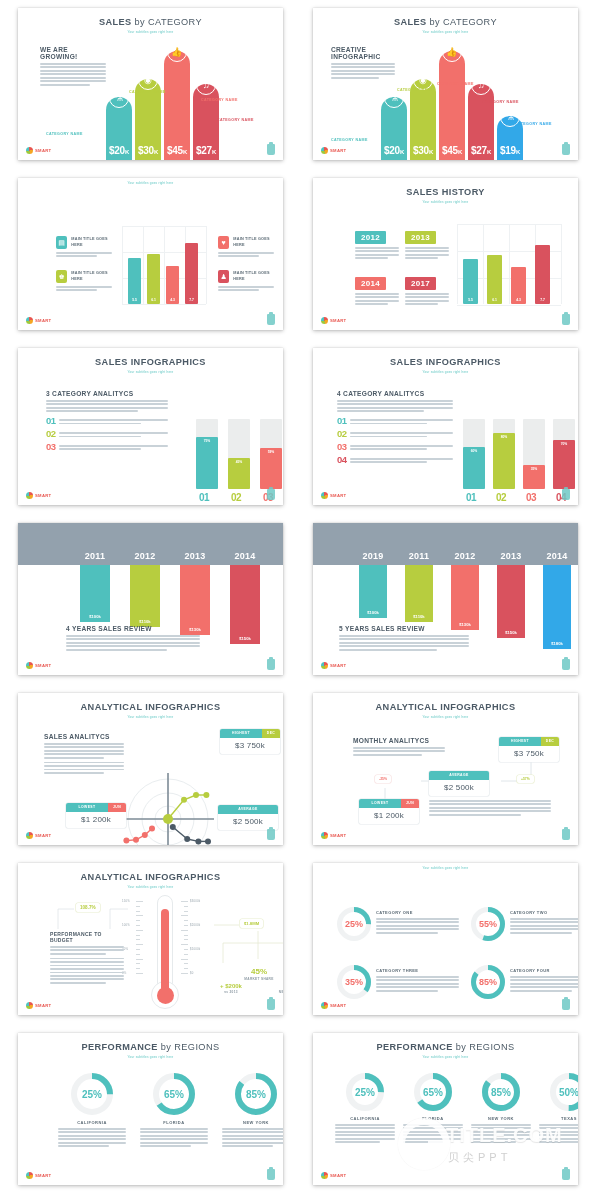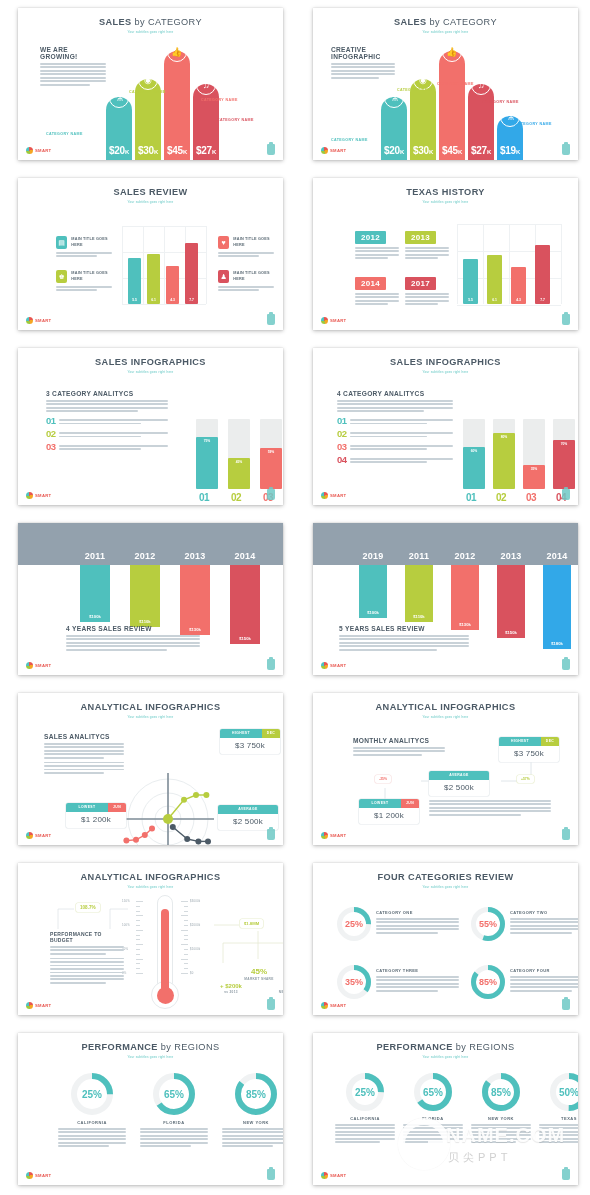--- a/index.html
+++ b/index.html
@@ -261,24 +261,20 @@
     </div>
     <div class="logo">
       <span class="dot"></span>
       <span class="lbl">SMART</span>
     </div>
     <div class="pagemark"></div>
       </div>
     </div>
     <div class="cell">
       <div class="slide">
-    <div class="s-title">
-      <span>SALES REVIEW</span>
-      
-    </div>
     <div class="s-sub">Your subtitles goes right here</div>
     <div class="grid-lines" style="left:0;top:48px">
           <i style="left:104px;top:0;width:.6px;height:78px"></i>
           <i style="left:125px;top:0;width:.6px;height:78px"></i>
           <i style="left:146px;top:0;width:.6px;height:78px"></i>
           <i style="left:167px;top:0;width:.6px;height:78px"></i>
           <i style="left:188px;top:0;width:.6px;height:78px"></i>
           <i style="left:104px;top:0px;height:.6px;width:84px"></i>
           <i style="left:104px;top:26px;height:.6px;width:84px"></i>
           <i style="left:104px;top:52px;height:.6px;width:84px"></i>
@@ -341,21 +337,21 @@
         <div class="logo">
       <span class="dot"></span>
       <span class="lbl">SMART</span>
     </div>
     <div class="pagemark"></div>
       </div>
     </div>
     <div class="cell">
       <div class="slide">
     <div class="s-title">
-      <span>TEXAS HISTORY</span>
+      <span>SALES HISTORY</span>
       
     </div>
     <div class="s-sub">Your subtitles goes right here</div>
     <div class="grid-lines" style="left:0;top:46px">
           <i style="left:144px;top:0;width:.6px;height:80px"></i>
           <i style="left:170px;top:0;width:.6px;height:80px"></i>
           <i style="left:196px;top:0;width:.6px;height:80px"></i>
           <i style="left:222px;top:0;width:.6px;height:80px"></i>
           <i style="left:248px;top:0;width:.6px;height:80px"></i>
           <i style="left:144px;top:0px;height:.6px;width:104px"></i>
@@ -899,24 +895,20 @@
         </div>
         <div class="logo">
       <span class="dot"></span>
       <span class="lbl">SMART</span>
     </div>
     <div class="pagemark"></div>
       </div>
     </div>
     <div class="cell">
       <div class="slide">
-    <div class="s-title">
-      <span>FOUR CATEGORIES REVIEW</span>
-      
-    </div>
     <div class="s-sub">Your subtitles goes right here</div>
         <div style="position:absolute;left:24px;top:44px;display:flex;gap:5px;width:122px">
       <svg width="34" height="34">
     <circle cx="17" cy="17" r="14.5" fill="none" stroke="#f0f2f3" stroke-width="5"></circle>
     <circle cx="17" cy="17" r="14.5" fill="none" stroke="#4fc0bd" stroke-width="5" stroke-dasharray="22.776546738525997 91.106186954104" transform="rotate(-90 17 17)"></circle>
     <text x="17" y="20.24" text-anchor="middle" font-size="9" font-family="Liberation Sans, sans-serif" font-weight="bold" fill="#f2706b">25%</text>
           </svg>
       <div style="flex:1;padding-top:3px">
         <div style="font-size:4px;font-weight:bold;color:#5c6b76;letter-spacing:.4px">CATEGORY ONE</div>
         <div class="blob ">
@@ -1138,15 +1130,15 @@
       <span class="lbl">SMART</span>
     </div>
     <div class="pagemark"></div>
       </div>
     </div>
   </div>
 
 <div class="wm">
   <div class="g"></div>
   <div class="gbar"></div>
-  <div class="t1">NAME.COM</div>
+  <div class="t1">TITLE.COM</div>
   <div class="t2">贝尖PPT</div>
 </div>
 
 </body></html>

